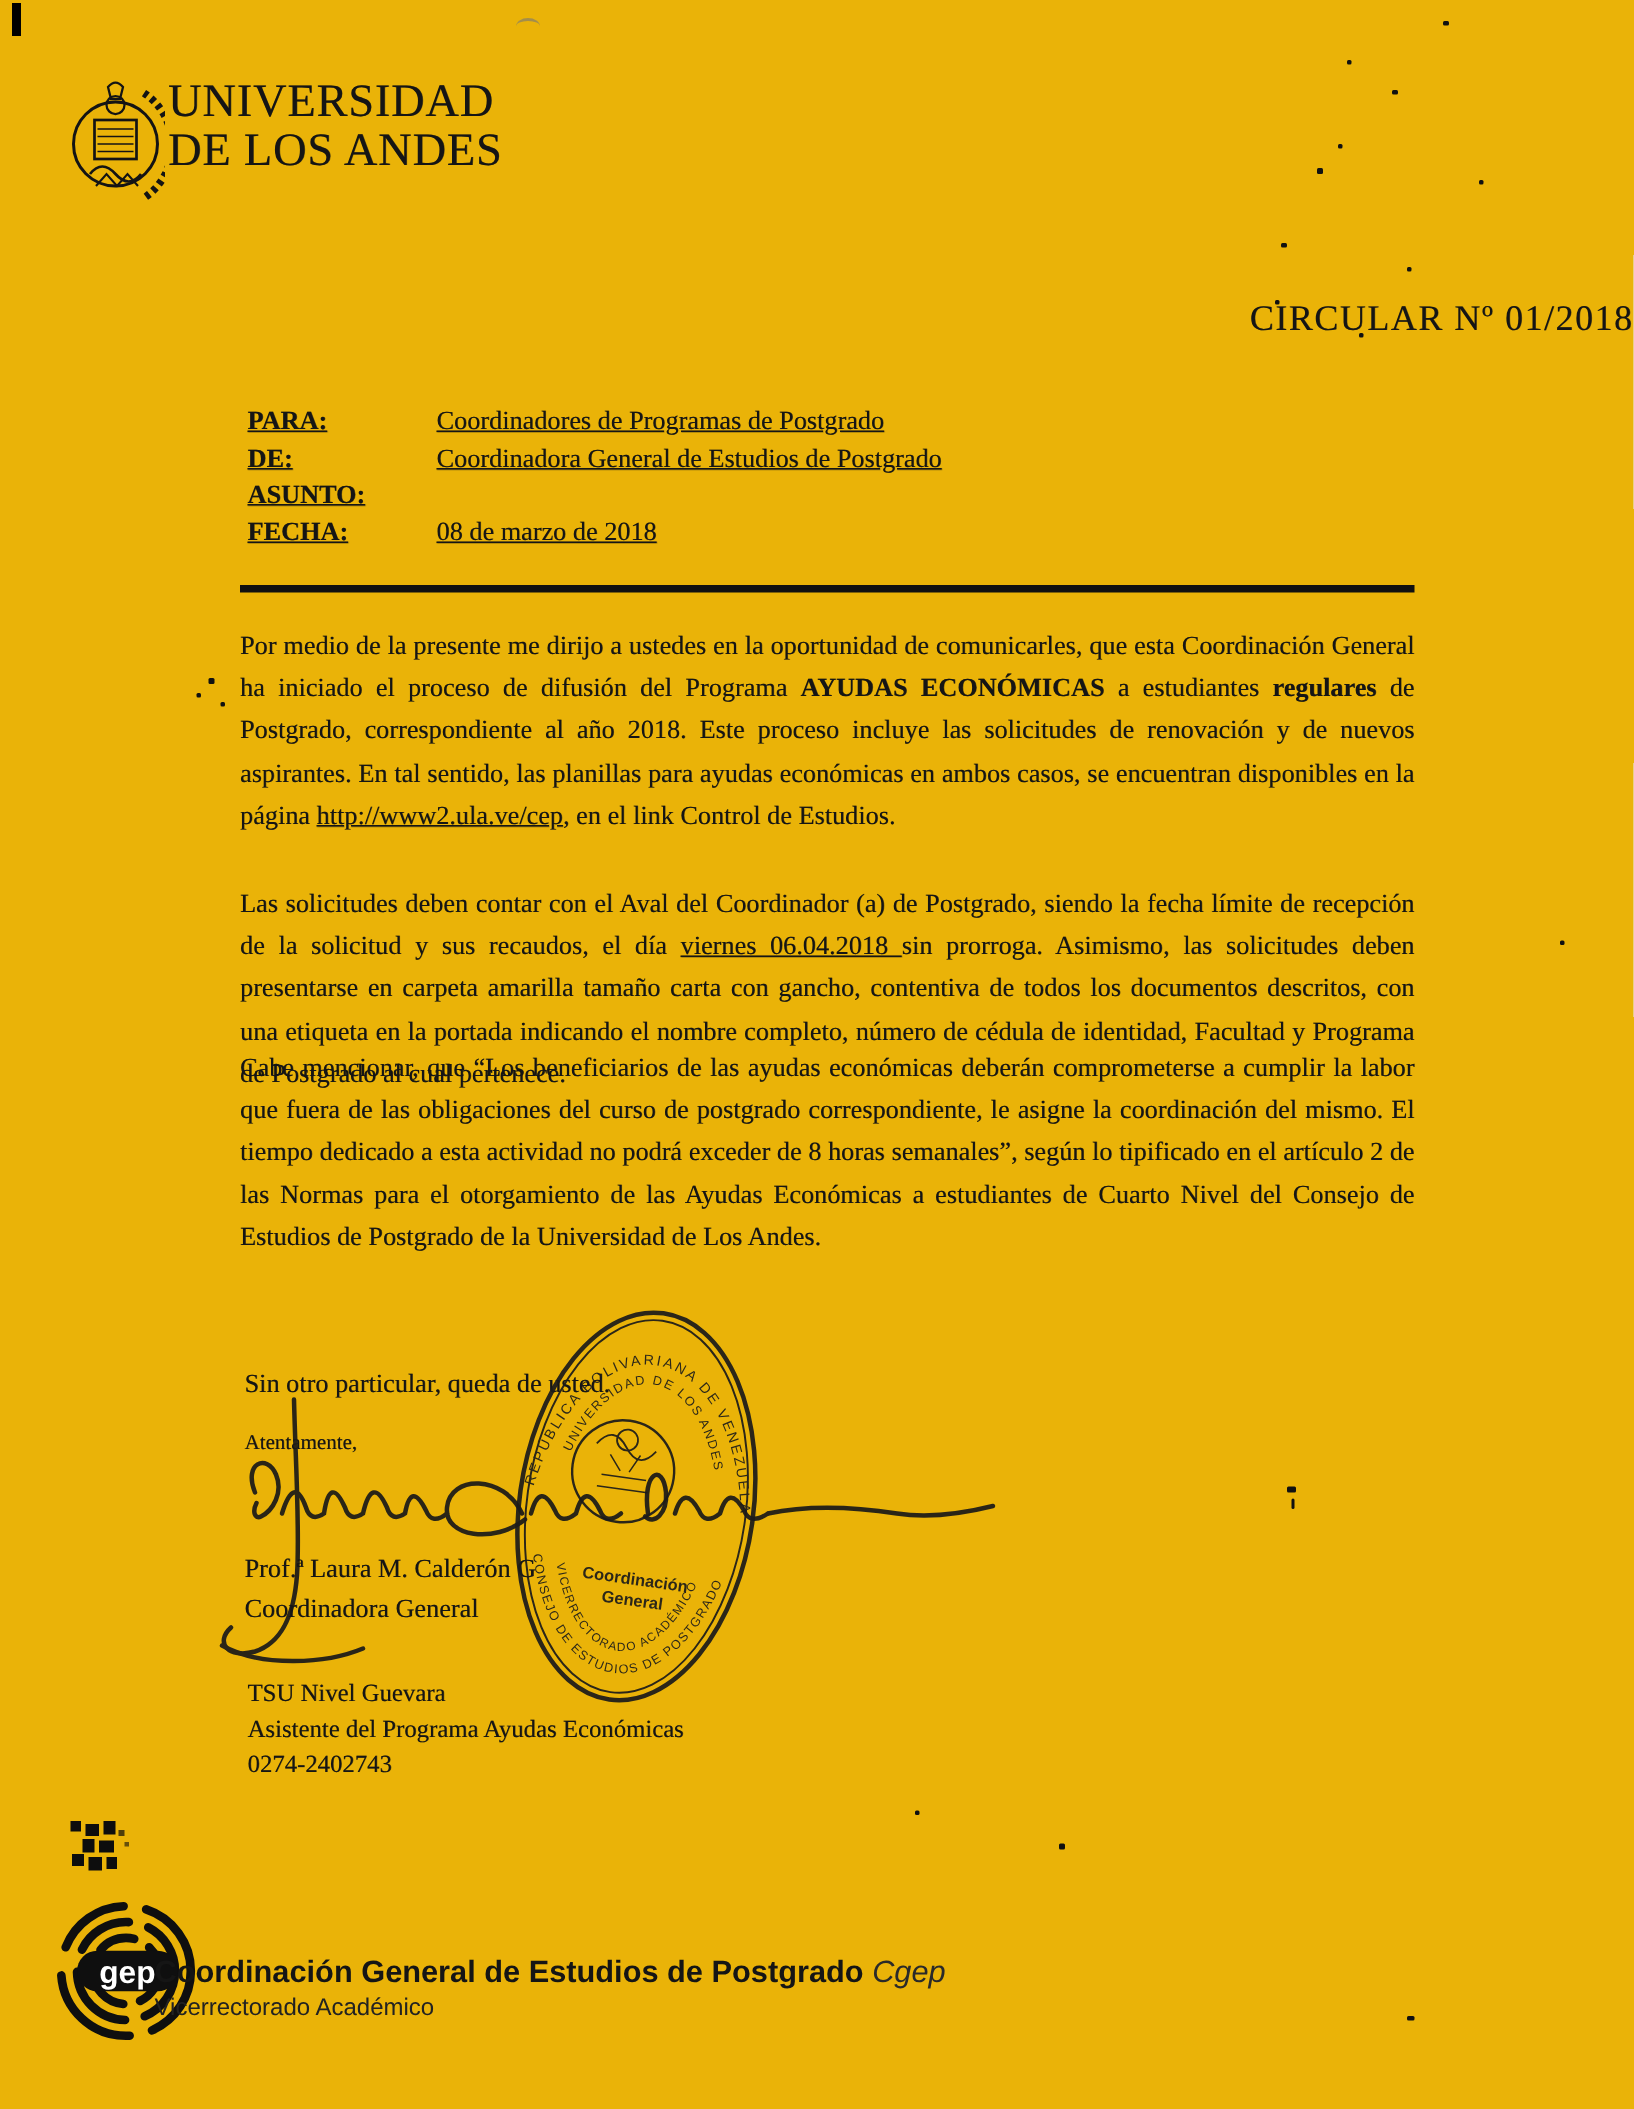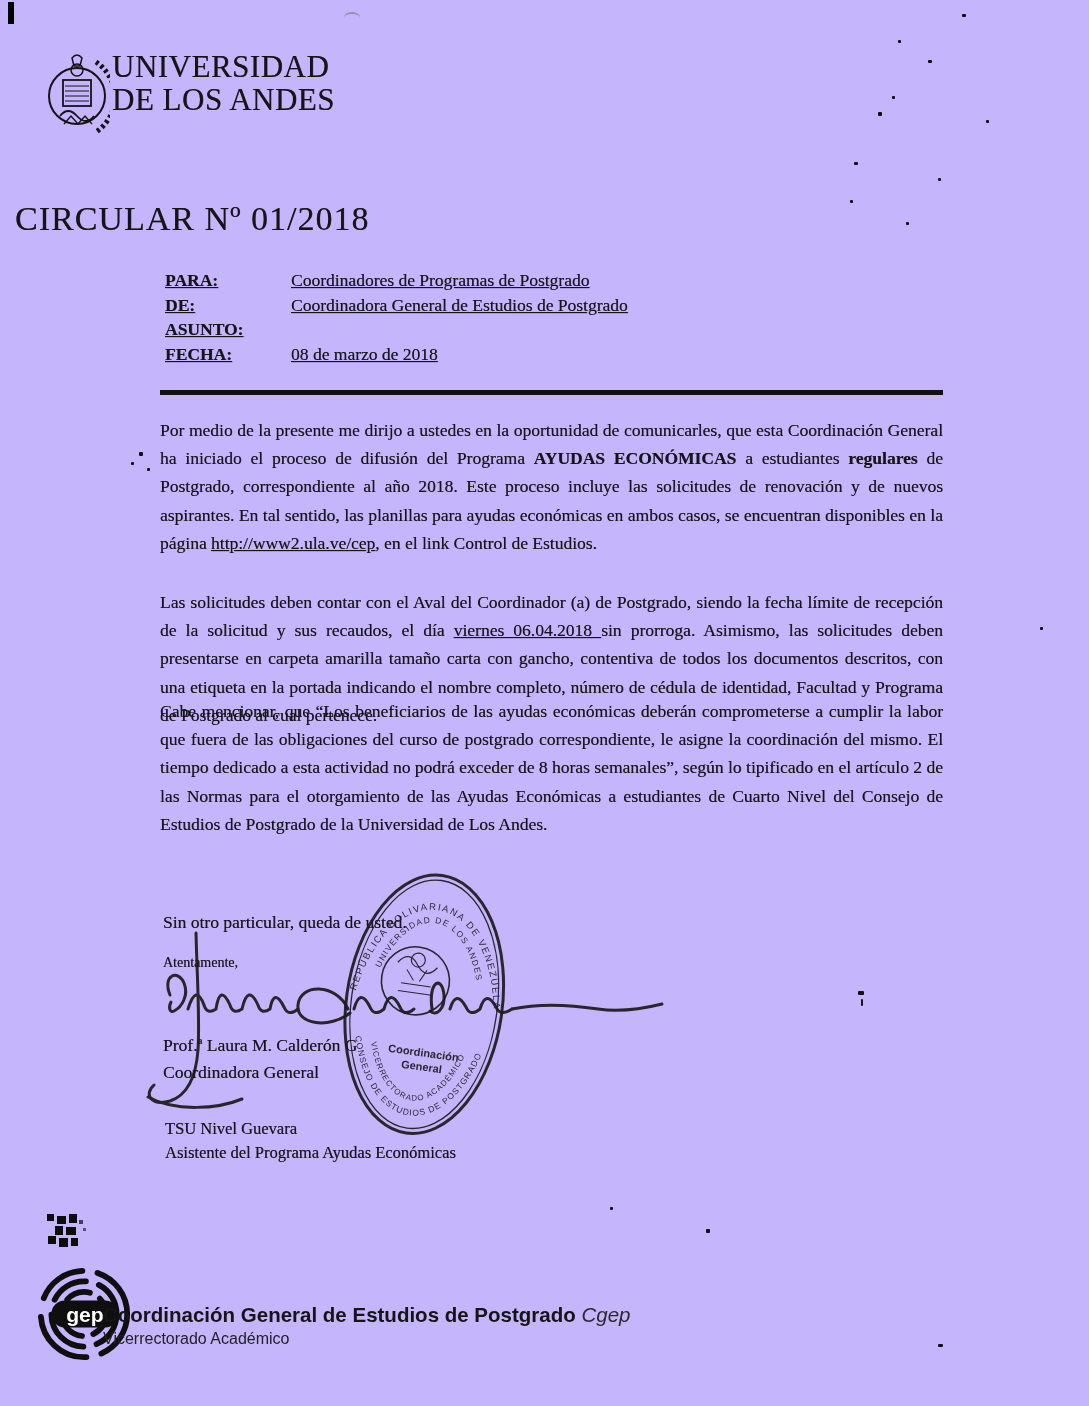--- a/index.html
+++ b/index.html
@@ -1,27 +1,27 @@
 <!DOCTYPE html>
 <html><head>
 <meta charset="utf-8">
 <style>
   html,body{margin:0;padding:0;background:#e8e8e8;}
   .page{
-    position:relative;width:1089px;height:1406px;background:#c4b5fd;
+    position:relative;width:1089px;height:1406px;background:#eab308;
     margin:0 auto;overflow:hidden;color:#151515;
     font-family:"Liberation Serif", serif;
   }
   .abs{position:absolute;}
   .scan{text-shadow:0.3px 0.3px 0 rgba(20,20,20,.55);}
   
   .uniname{line-height:33px;font-size:31px;letter-spacing:.5px;white-space:nowrap;}
   .uniname .l3{font-size:19px;letter-spacing:8.5px;line-height:24px;}
   
-  .title{left:0;top:200px;width:1089px;text-align:left;font-size:34px;
+  .title{left:0;top:200px;width:1089px;text-align:right;font-size:24px;
          letter-spacing:1px;padding-left:15px;box-sizing:border-box;}
   
   .memo{left:165px;top:268px;width:790px;font-size:17.5px;line-height:24.6px;}
   .memo-row{display:flex;text-decoration:underline;}
   .memo-label{width:126px;font-weight:bold;flex:0 0 auto;}
   .rule{left:160px;top:390px;width:783px;height:5px;background:#101010;}
   
   .para{left:160px;width:783px;font-size:17.5px;line-height:28.2px;
         text-align:justify;margin:0;}
   .p1{top:416px;} .p2{top:588px;} .p3{top:697px;}
@@ -170,20 +170,21 @@
         <textPath href="#stBotInner" startOffset="50%" text-anchor="middle">VICERRECTORADO ACADÉMICO</textPath>
       </text>
       <text x="98" y="190" text-anchor="middle" font-size="11" font-weight="bold">Coordinación</text>
       <text x="98" y="204" text-anchor="middle" font-size="11" font-weight="bold">General</text>
     </g>
   </svg>
 
   <div class="abs contact scan">
     <div>TSU Nivel Guevara</div>
     <div>Asistente del Programa Ayudas Económicas</div>
+    <div>0274-2402743</div>
   </div>
 
   <svg class="abs" style="left:45px;top:1212px;" width="50" height="40" viewBox="0 0 50 40">
     <g fill="#0d0d0d">
       <rect x="2" y="2" width="7" height="7"></rect>
         <rect x="12" y="4" width="9" height="8"></rect>
       <rect x="24" y="2" width="8" height="9"></rect>
         <rect x="10" y="14" width="8" height="9"></rect>
       <rect x="21" y="15" width="10" height="8"></rect>
         <rect x="3" y="24" width="8" height="8"></rect>

